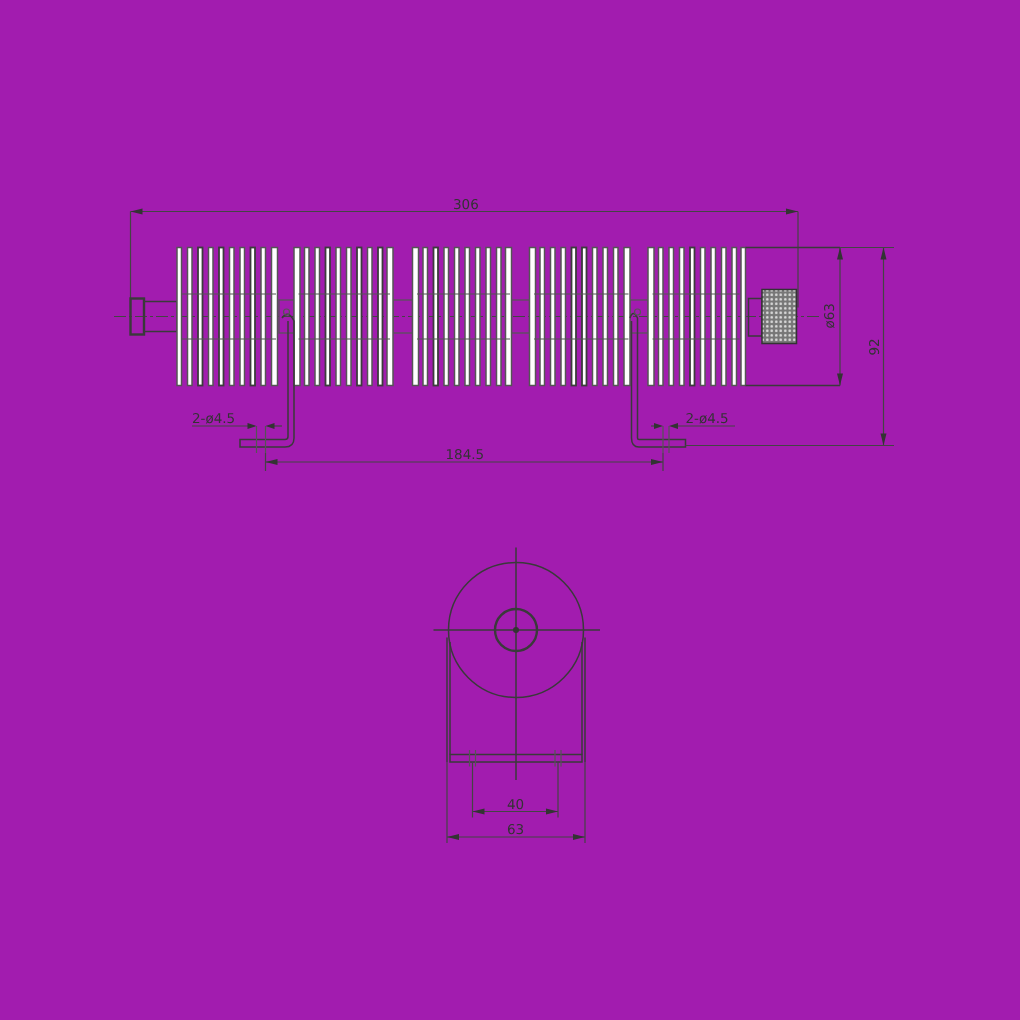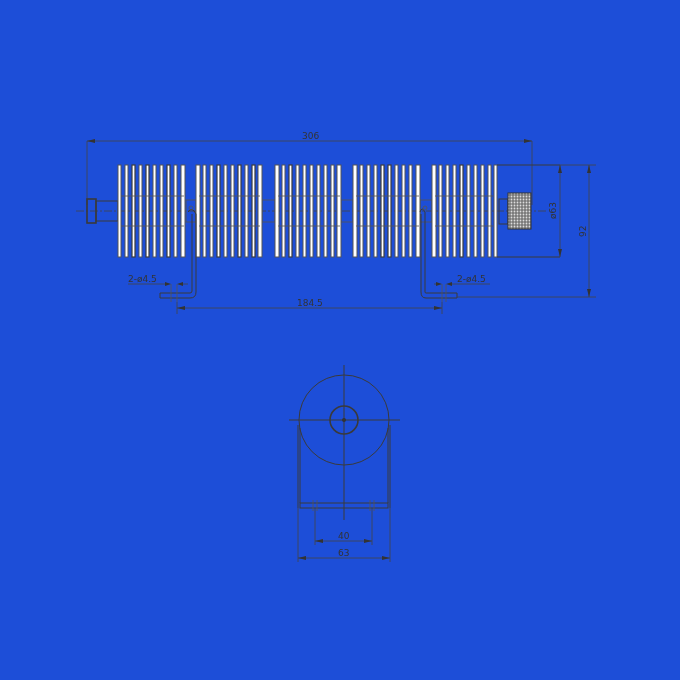--- a/index.html
+++ b/index.html
@@ -1,16 +1,16 @@
 <!DOCTYPE html>
 <html><head>
 <meta charset="utf-8">
 <style>
   html, body { margin: 0; padding: 0; background: #ffffff; }
-  #canvas { width: 680px; height: 680px; position: relative; background: #1d4ed8; }
+  #canvas { width: 680px; height: 680px; position: relative; background: #a21caf; }
   svg { display: block; }
   .ln { stroke: #3a3a3a; stroke-width: 1; fill: none; }
   .thin { stroke: #555; stroke-width: 0.8; fill: none; }
   .fin { stroke: #555; stroke-width: 1; fill: #ffffff; }
   .fin-dark { stroke: #3c3c3c; stroke-width: 1.2; fill: #ffffff; }
   .dim { stroke: #444; stroke-width: 0.8; fill: none; }
   .center { stroke: #444; stroke-width: 0.8; stroke-dasharray: 8 2 2 2; fill: none; }
   .txt { font-family: "DejaVu Sans", sans-serif; font-size: 9px; fill: #333; }
   .arrow { fill: #333; }
 </style>

